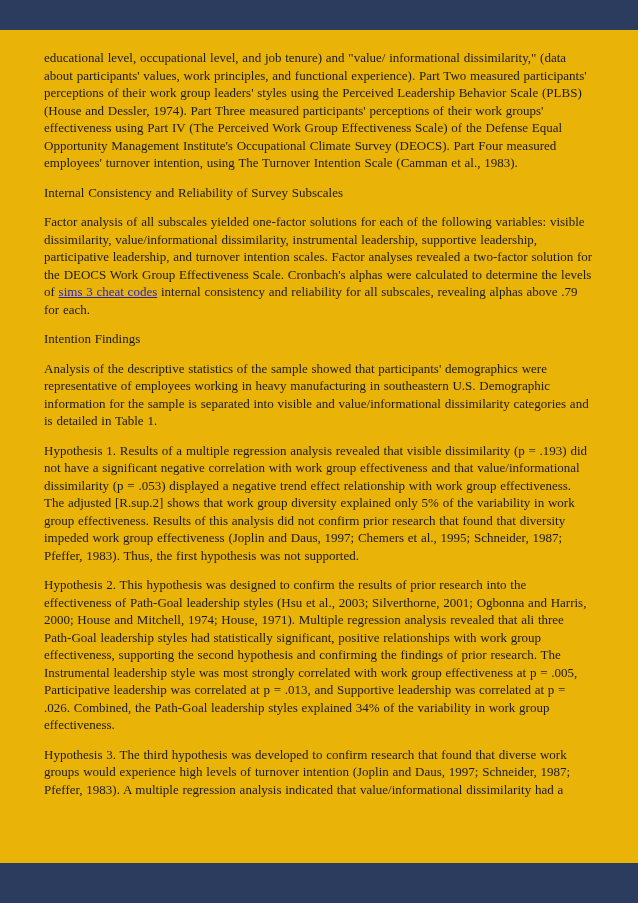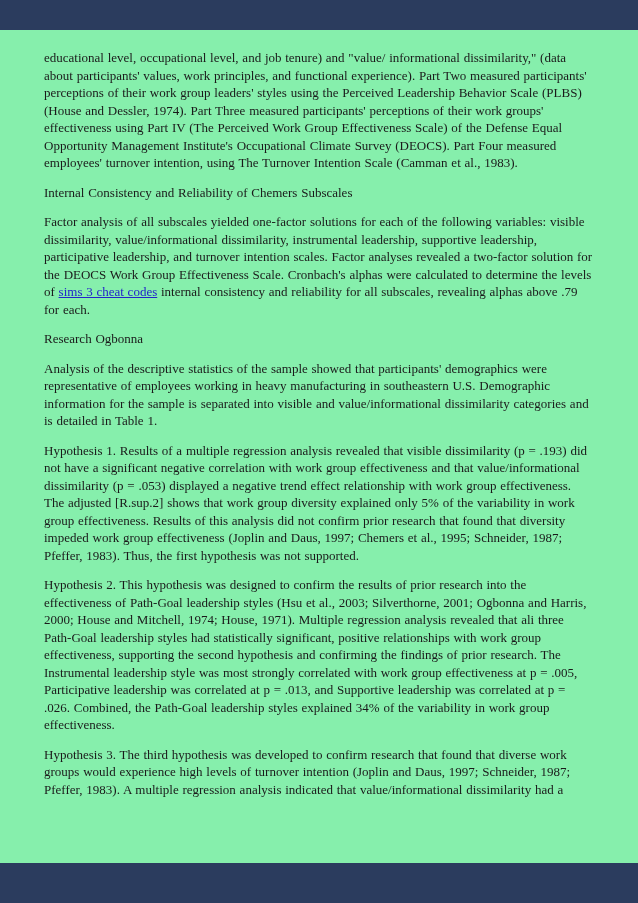--- a/index.html
+++ b/index.html
@@ -7,21 +7,21 @@
     padding: 0;
     background: #ffffff;
     width: 638px;
     height: 903px;
     overflow: hidden;
   }
   .page {
     position: relative;
     width: 638px;
     height: 903px;
-    background: #86efac;
+    background: #eab308;
     font-family: "Liberation Serif", "DejaVu Serif", serif;
     color: #1a1a1a;
   }
   .bar {
     position: absolute;
     left: 0;
     width: 100%;
   }
   .bar-top {
     top: 0;
@@ -61,25 +61,25 @@
 <div class="page">
 
   <div class="bar bar-top" style="background: rgb(43, 60, 94);"></div>
 
   <div class="content">
 
     <p class="para">educational level, occupational level, and job tenure) and "value/ informational dissimilarity," (data about participants' values, work principles, and functional experience). Part Two measured participants' perceptions of their work group leaders' styles using the Perceived Leadership Behavior Scale (PLBS) (House and Dessler, 1974). Part Three measured participants' perceptions of their work groups' effectiveness using Part IV (The Perceived Work Group Effectiveness Scale) of the Defense Equal Opportunity Management Institute's Occupational Climate Survey (DEOCS). Part Four measured employees' turnover intention, using The Turnover Intention Scale (Camman et al., 1983).</p>
 
 
 
-    <p class="para">Internal Consistency and Reliability of Chemers Subscales</p>
+    <p class="para">Internal Consistency and Reliability of Survey Subscales</p>
 
     <p class="para"><span>Factor analysis of all subscales yielded one-factor solutions for each of the following variables: visible dissimilarity, value/informational dissimilarity, instrumental leadership, supportive leadership, participative leadership, and turnover intention scales. Factor analyses revealed a two-factor solution for the DEOCS Work Group Effectiveness Scale. Cronbach's alphas were calculated to determine the levels of </span><a class="inline-link" href="#" style="color: rgb(34, 34, 204);">sims 3 cheat codes</a><span> internal consistency and reliability for all subscales, revealing alphas above .79 for each.</span></p>
 
-    <p class="para">Research Ogbonna</p>
+    <p class="para">Intention Findings</p>
 
     <p class="para">Analysis of the descriptive statistics of the sample showed that participants' demographics were representative of employees working in heavy manufacturing in southeastern U.S. Demographic information for the sample is separated into visible and value/informational dissimilarity categories and is detailed in Table 1.</p>
 
     <p class="para">Hypothesis 1. Results of a multiple regression analysis revealed that visible dissimilarity (p = .193) did not have a significant negative correlation with work group effectiveness and that value/informational dissimilarity (p = .053) displayed a negative trend effect relationship with work group effectiveness. The adjusted [R.sup.2] shows that work group diversity explained only 5% of the variability in work group effectiveness. Results of this analysis did not confirm prior research that found that diversity impeded work group effectiveness (Joplin and Daus, 1997; Chemers et al., 1995; Schneider, 1987; Pfeffer, 1983). Thus, the first hypothesis was not supported.</p>
 
     <p class="para">Hypothesis 2. This hypothesis was designed to confirm the results of prior research into the effectiveness of Path-Goal leadership styles (Hsu et al., 2003; Silverthorne, 2001; Ogbonna and Harris, 2000; House and Mitchell, 1974; House, 1971). Multiple regression analysis revealed that ali three Path-Goal leadership styles had statistically significant, positive relationships with work group effectiveness, supporting the second hypothesis and confirming the findings of prior research. The Instrumental leadership style was most strongly correlated with work group effectiveness at p = .005, Participative leadership was correlated at p = .013, and Supportive leadership was correlated at p = .026. Combined, the Path-Goal leadership styles explained 34% of the variability in work group effectiveness.</p>
 
     <p class="para">Hypothesis 3. The third hypothesis was developed to confirm research that found that diverse work groups would experience high levels of turnover intention (Joplin and Daus, 1997; Schneider, 1987; Pfeffer, 1983). A multiple regression analysis indicated that value/informational dissimilarity had a</p>
 
   </div>

